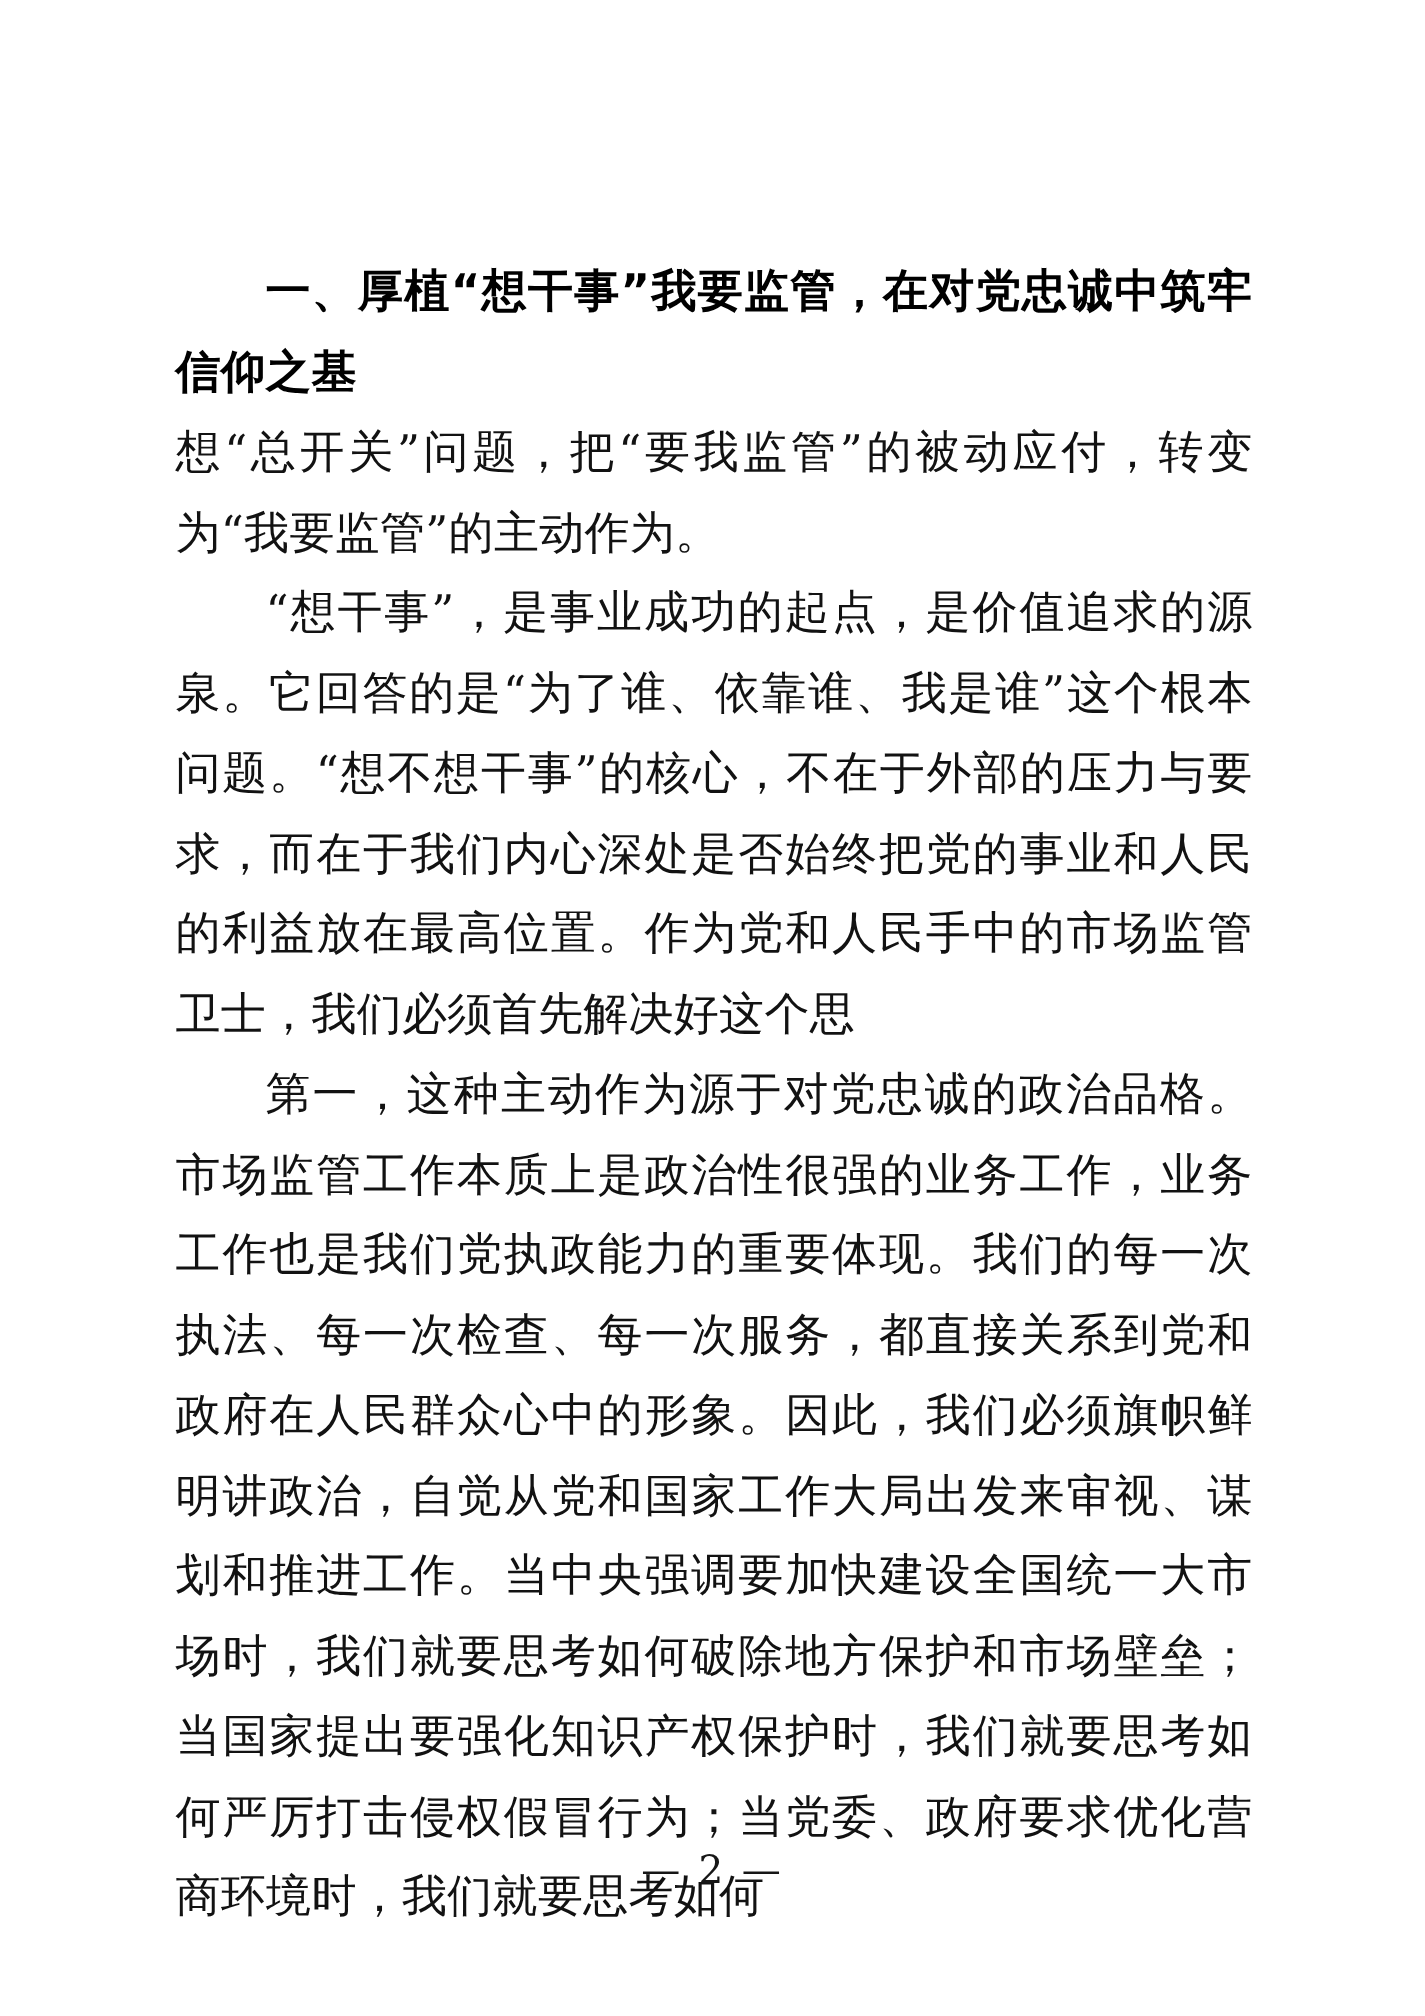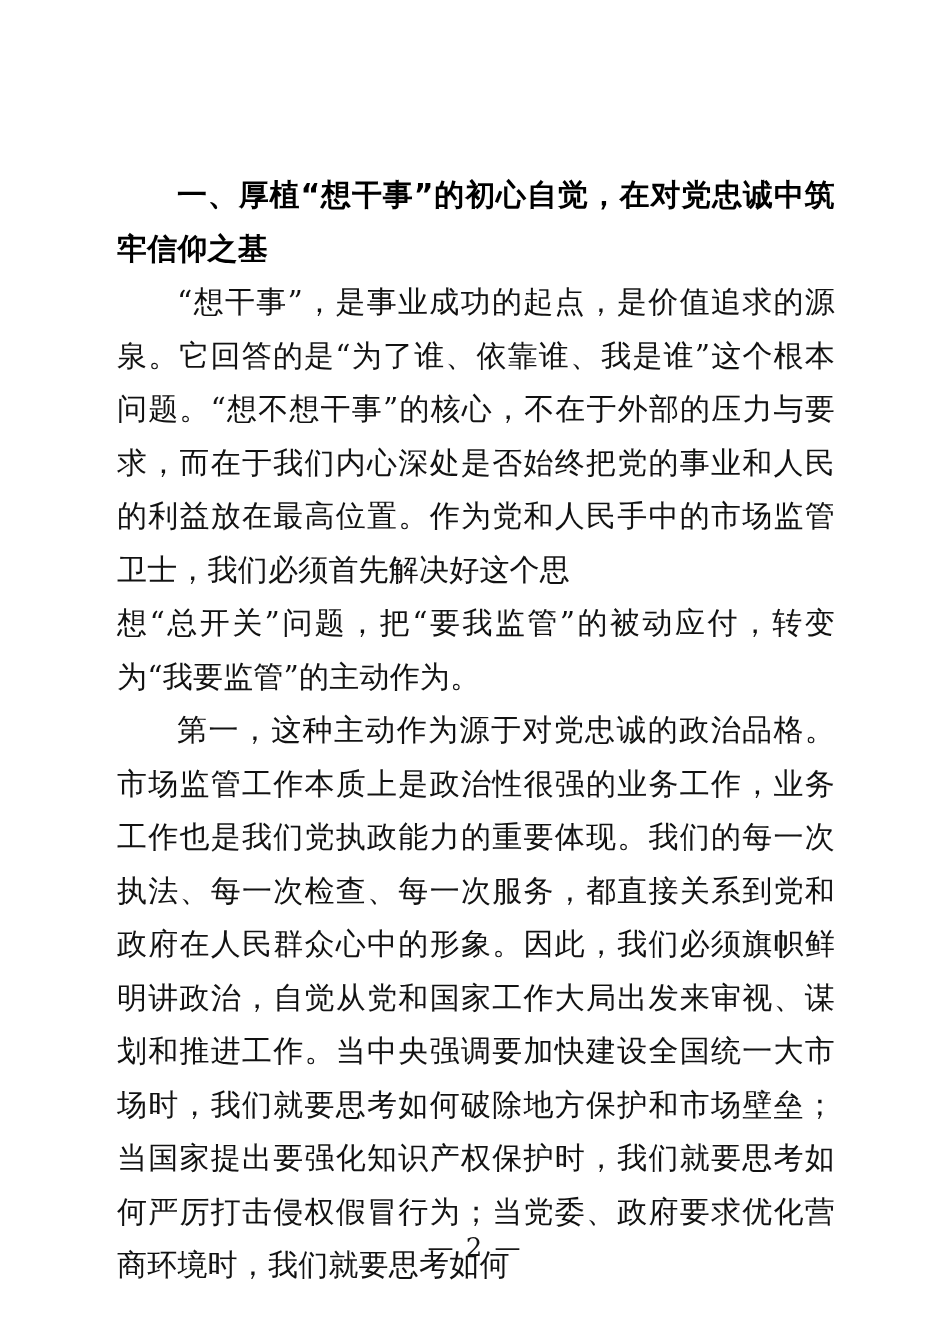--- a/index.html
+++ b/index.html
@@ -59,25 +59,25 @@
   }
 </style>
 </head>
 <body>
 
 <div class="page">
 
   <div class="content">
 
 
-    <p class="heading">一、厚植“想干事”的初心自觉，在对党忠诚中筑牢信仰之基</p>
+    <p class="heading">一、厚植“想干事”我要监管，在对党忠诚中筑牢信仰之基</p>
+
+    <p class="para" style="text-indent:0;">想“总开关”问题，把“要我监管”的被动应付，转变为“我要监管”的主动作为。</p>
 
     <p class="para">“想干事”，是事业成功的起点，是价值追求的源泉。它回答的是“为了谁、依靠谁、我是谁”这个根本问题。“想不想干事”的核心，不在于外部的压力与要求，而在于我们内心深处是否始终把党的事业和人民的利益放在最高位置。作为党和人民手中的市场监管卫士，我们必须首先解决好这个思</p>
-
-    <p class="para" style="text-indent:0;">想“总开关”问题，把“要我监管”的被动应付，转变为“我要监管”的主动作为。</p>
 
     <p class="para">第一，这种主动作为源于对党忠诚的政治品格。市场监管工作本质上是政治性很强的业务工作，业务工作也是我们党执政能力的重要体现。我们的每一次执法、每一次检查、每一次服务，都直接关系到党和政府在人民群众心中的形象。因此，我们必须旗帜鲜明讲政治，自觉从党和国家工作大局出发来审视、谋划和推进工作。当中央强调要加快建设全国统一大市场时，我们就要思考如何破除地方保护和市场壁垒；当国家提出要强化知识产权保护时，我们就要思考如何严厉打击侵权假冒行为；当党委、政府要求优化营商环境时，我们就要思考如何</p>
 
   </div>
 
   <div class="footer">— 2 —</div>
 
 </div>
 
 </body></html>

